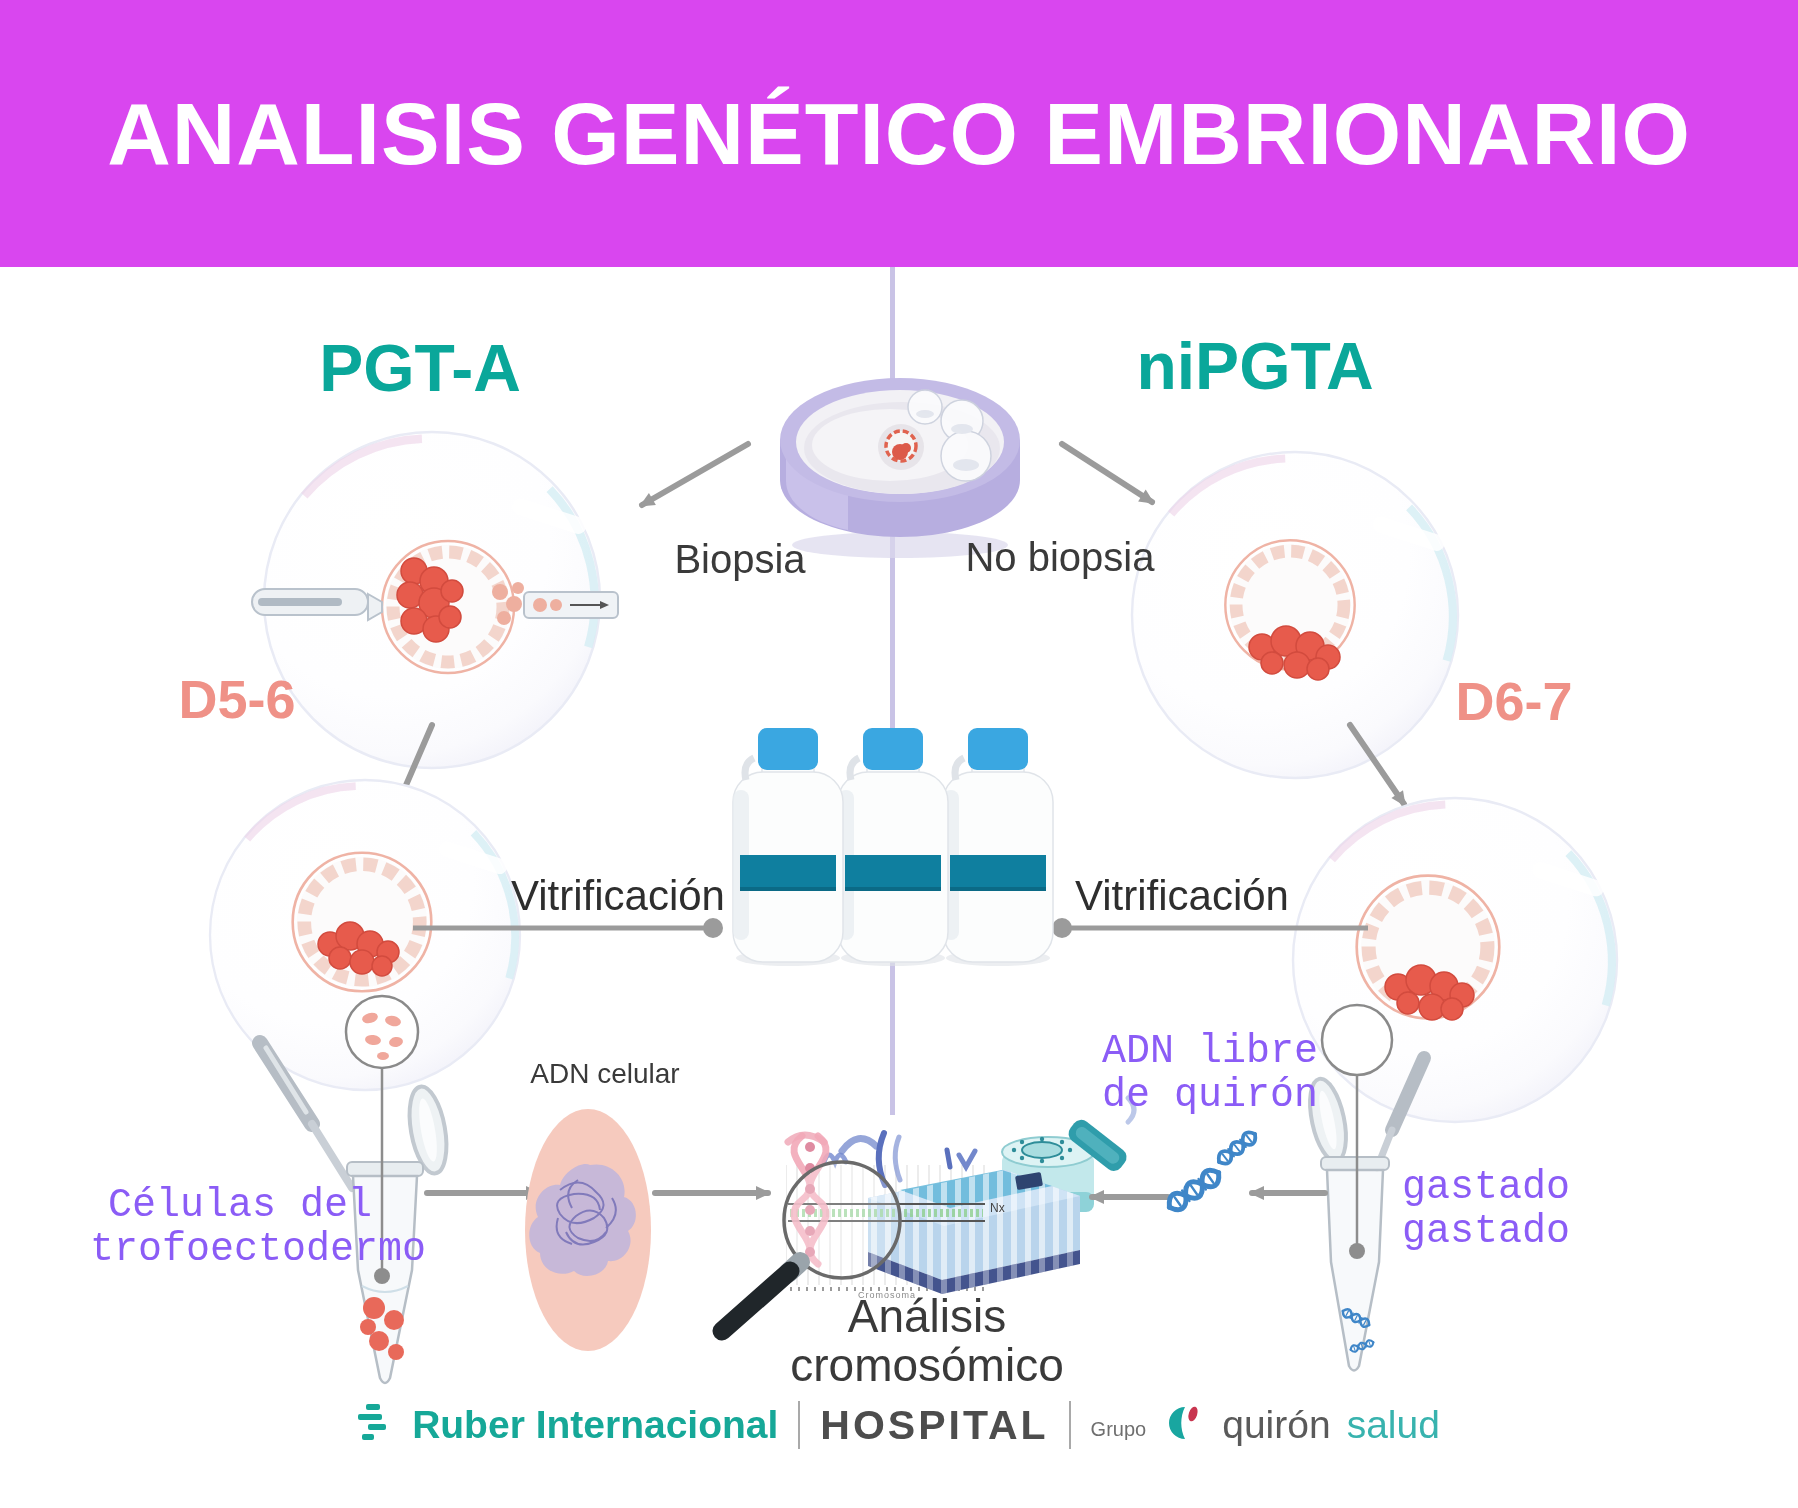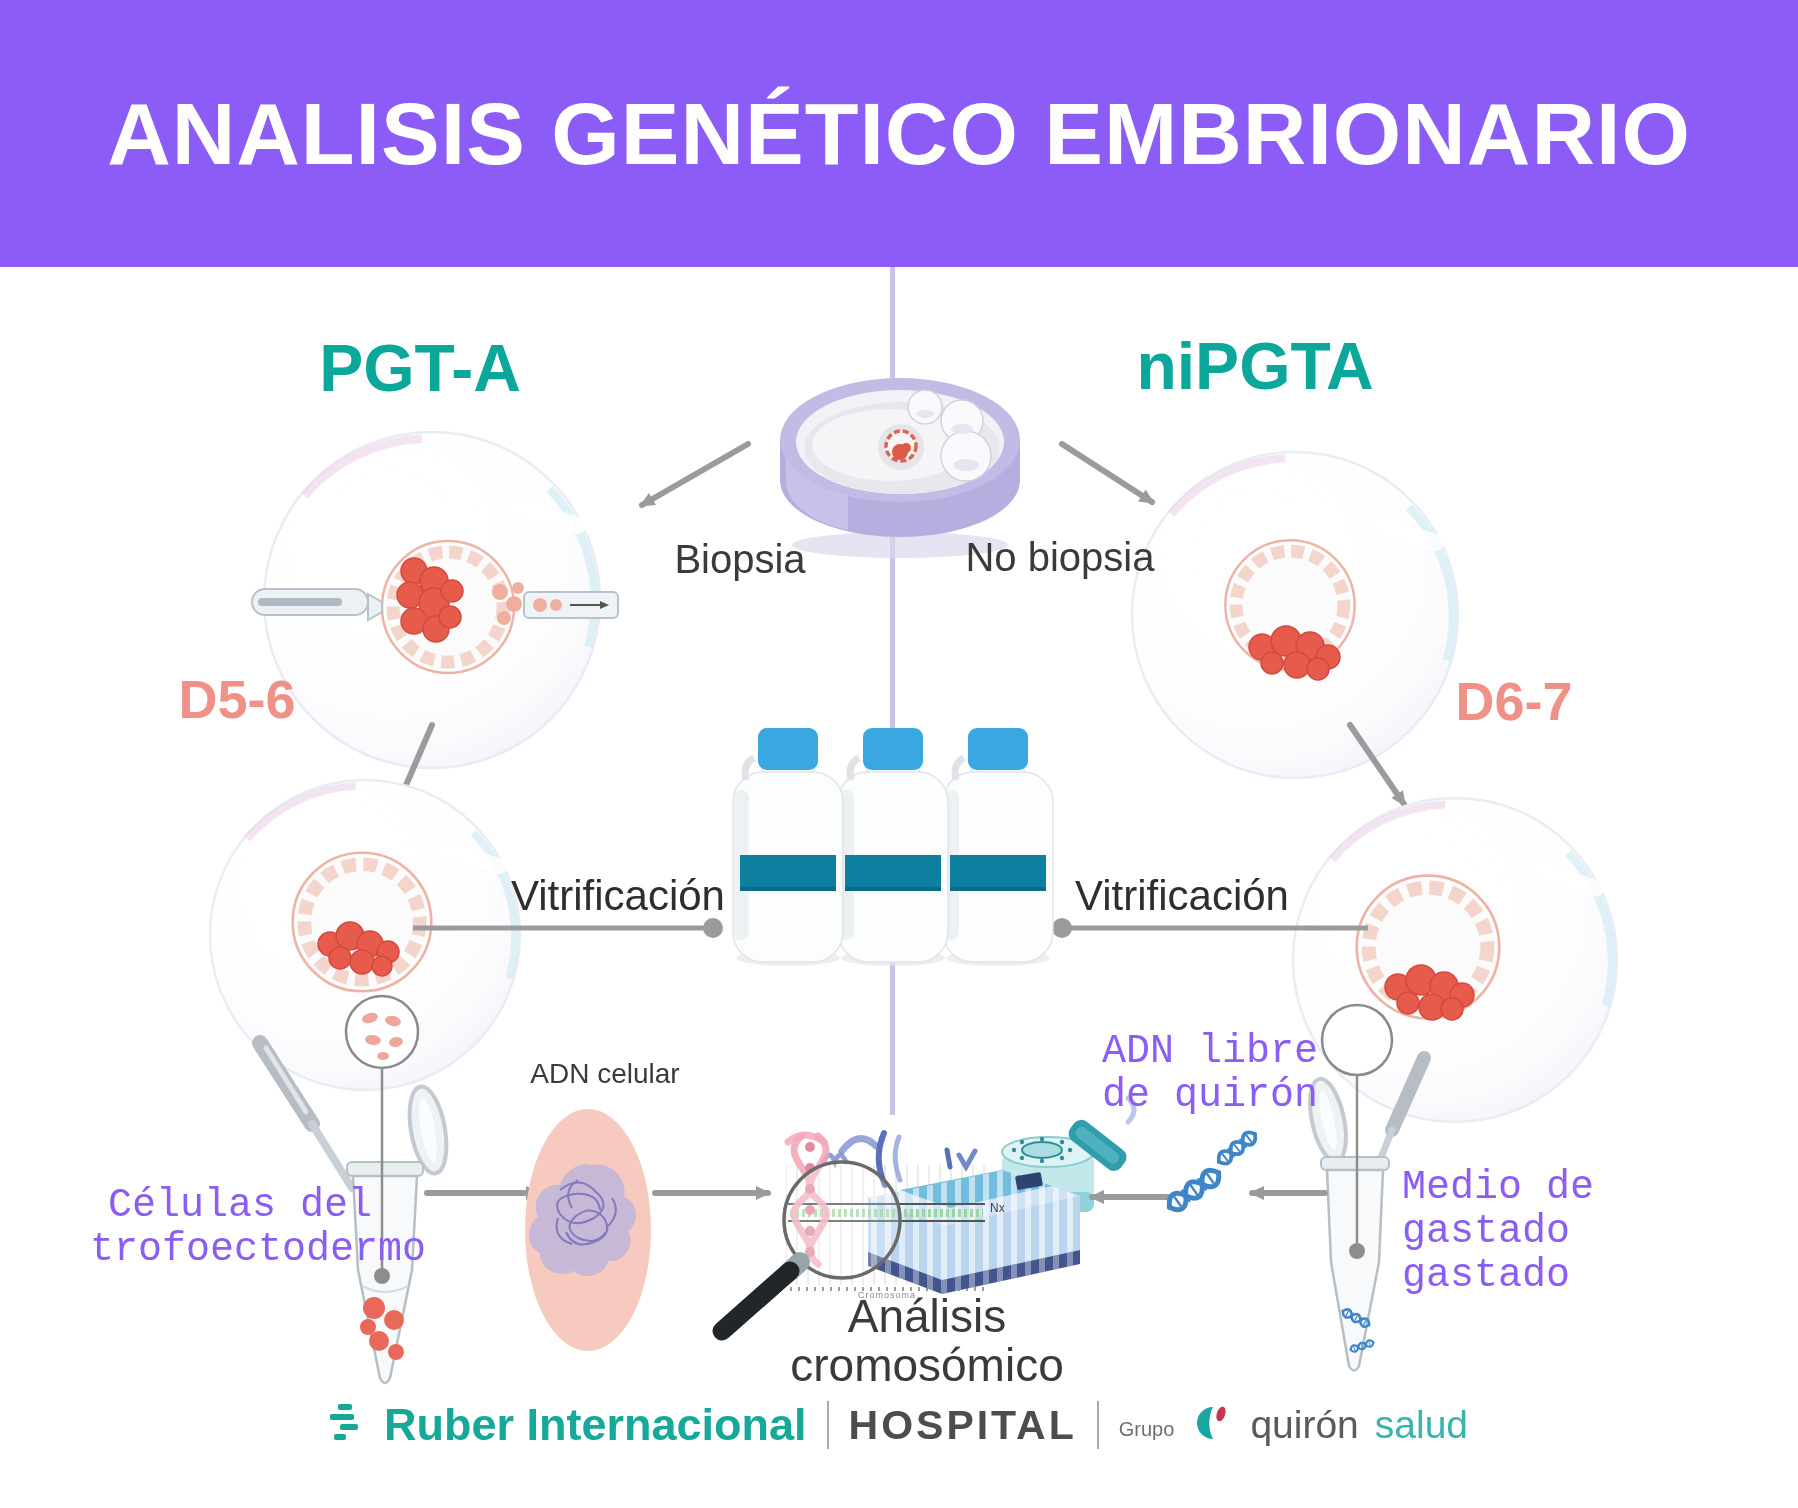--- a/index.html
+++ b/index.html
@@ -1,42 +1,42 @@
 <!DOCTYPE html>
 <html><head>
 <meta charset="utf-8">
 <style>
   html,body{margin:0;padding:0;background:#fff;}
   .canvas{
     position:relative;width:1798px;height:1508px;overflow:hidden;background:#ffffff;
     font-family:"Liberation Sans", sans-serif;
   }
   .header{
-    position:absolute;left:0;top:0;width:1798px;height:267px;background:#8b5cf6;
+    position:absolute;left:0;top:0;width:1798px;height:267px;background:#d946ef;
     display:flex;align-items:center;justify-content:center;
   }
   .header h1{
     margin:0;color:#ffffff;font-size:88px;font-weight:700;letter-spacing:1px;white-space:nowrap;
   }
   .gfx{position:absolute;left:0;top:0;}
   .lbl{position:absolute;color:#333333;text-align:center;white-space:nowrap;}
   .method{font-size:66px;font-weight:700;color:#0aa79a;}
   .day{font-size:54px;font-weight:700;color:#ef9187;}
   .step{font-size:40px;color:#3a3a3a;}
   .vitr{font-size:42px;color:#2e2e2e;}
   .small40{font-size:40px;color:#8b5cf6;line-height:44px;font-family:Liberation Mono, monospace;}
   .small42{font-size:28px;color:#3a3a3a;}
   .analysis{font-size:46px;color:#3a3a3a;line-height:49px;}
   .multiline span{display:block;}
   .left-align{text-align:left;}
   .footer{
     position:absolute;left:0;top:1390px;width:1798px;height:70px;
     display:flex;align-items:center;justify-content:center;gap:20px;
   }
-  .f-brand{color:#16a898;font-size:45px;font-weight:700;white-space:nowrap;}
+  .f-brand{color:#16a898;font-size:39px;font-weight:700;white-space:nowrap;}
   .f-hospital{color:#4d4d4d;font-size:41px;font-weight:700;letter-spacing:3px;white-space:nowrap;}
   .f-div{width:2px;height:48px;background:#a9a9a9;}
   .f-grupo{color:#6f6f6f;font-size:20px;white-space:nowrap;align-self:center;margin-top:8px;}
   .f-qdark{color:#5a5a5a;font-size:39px;white-space:nowrap;}
   .f-qlight{color:#38b3ae;font-size:39px;white-space:nowrap;}
   .f-qwrap{display:flex;align-items:flex-start;gap:16px;}
 </style>
 </head>
 <body>
 
@@ -395,21 +395,20 @@
   </div>
 
   <div class="lbl small42" style="left:455px;top:1058px;width:300px;">ADN celular</div>
 
   <div class="lbl small40 multiline" style="left:1060px;top:1030px;width:300px;">
     <span>ADN libre</span>
     <span>de quirón</span>
   </div>
 
   <div class="lbl small40 multiline left-align" style="left:1402px;top:1166px;width:280px;">
-    <span>Medio de</span>
     <span>gastado</span>
     <span>gastado</span>
   </div>
 
   <div class="lbl analysis multiline" style="left:787px;top:1292px;width:280px;">
     <span>Análisis</span>
     <span>cromosómico</span>
   </div>
 
   <div class="footer">

